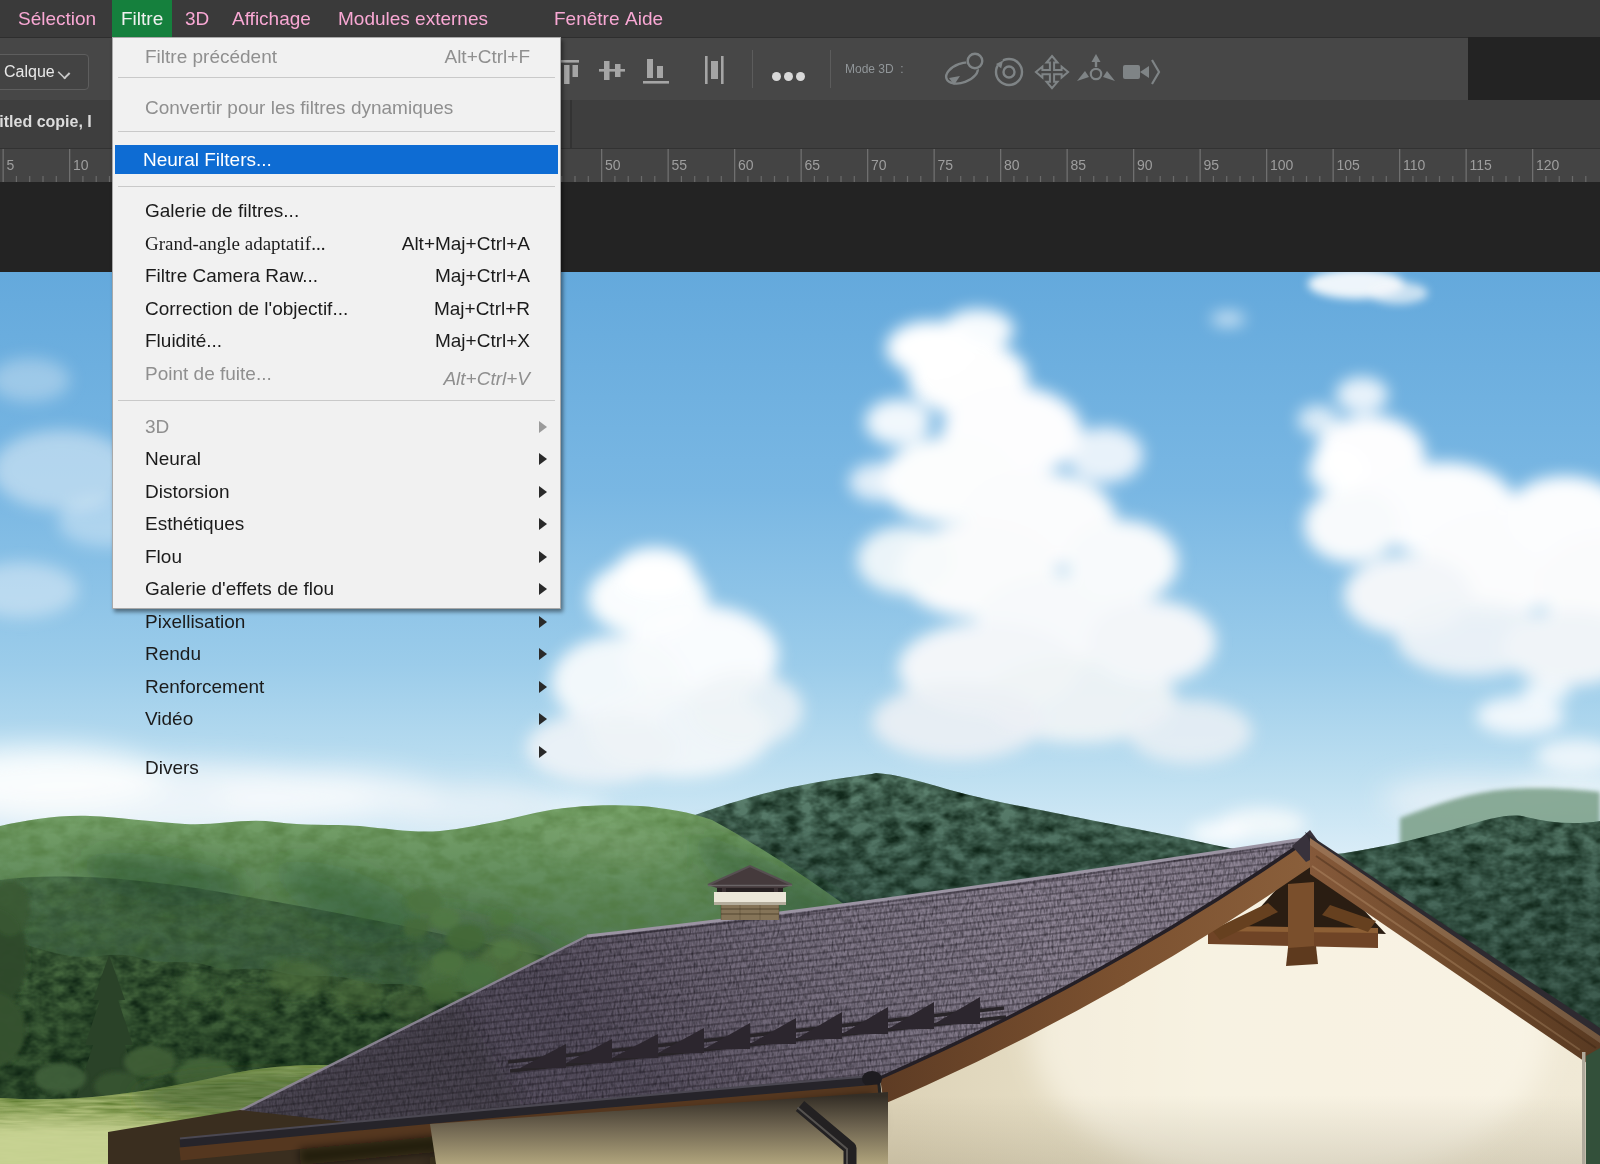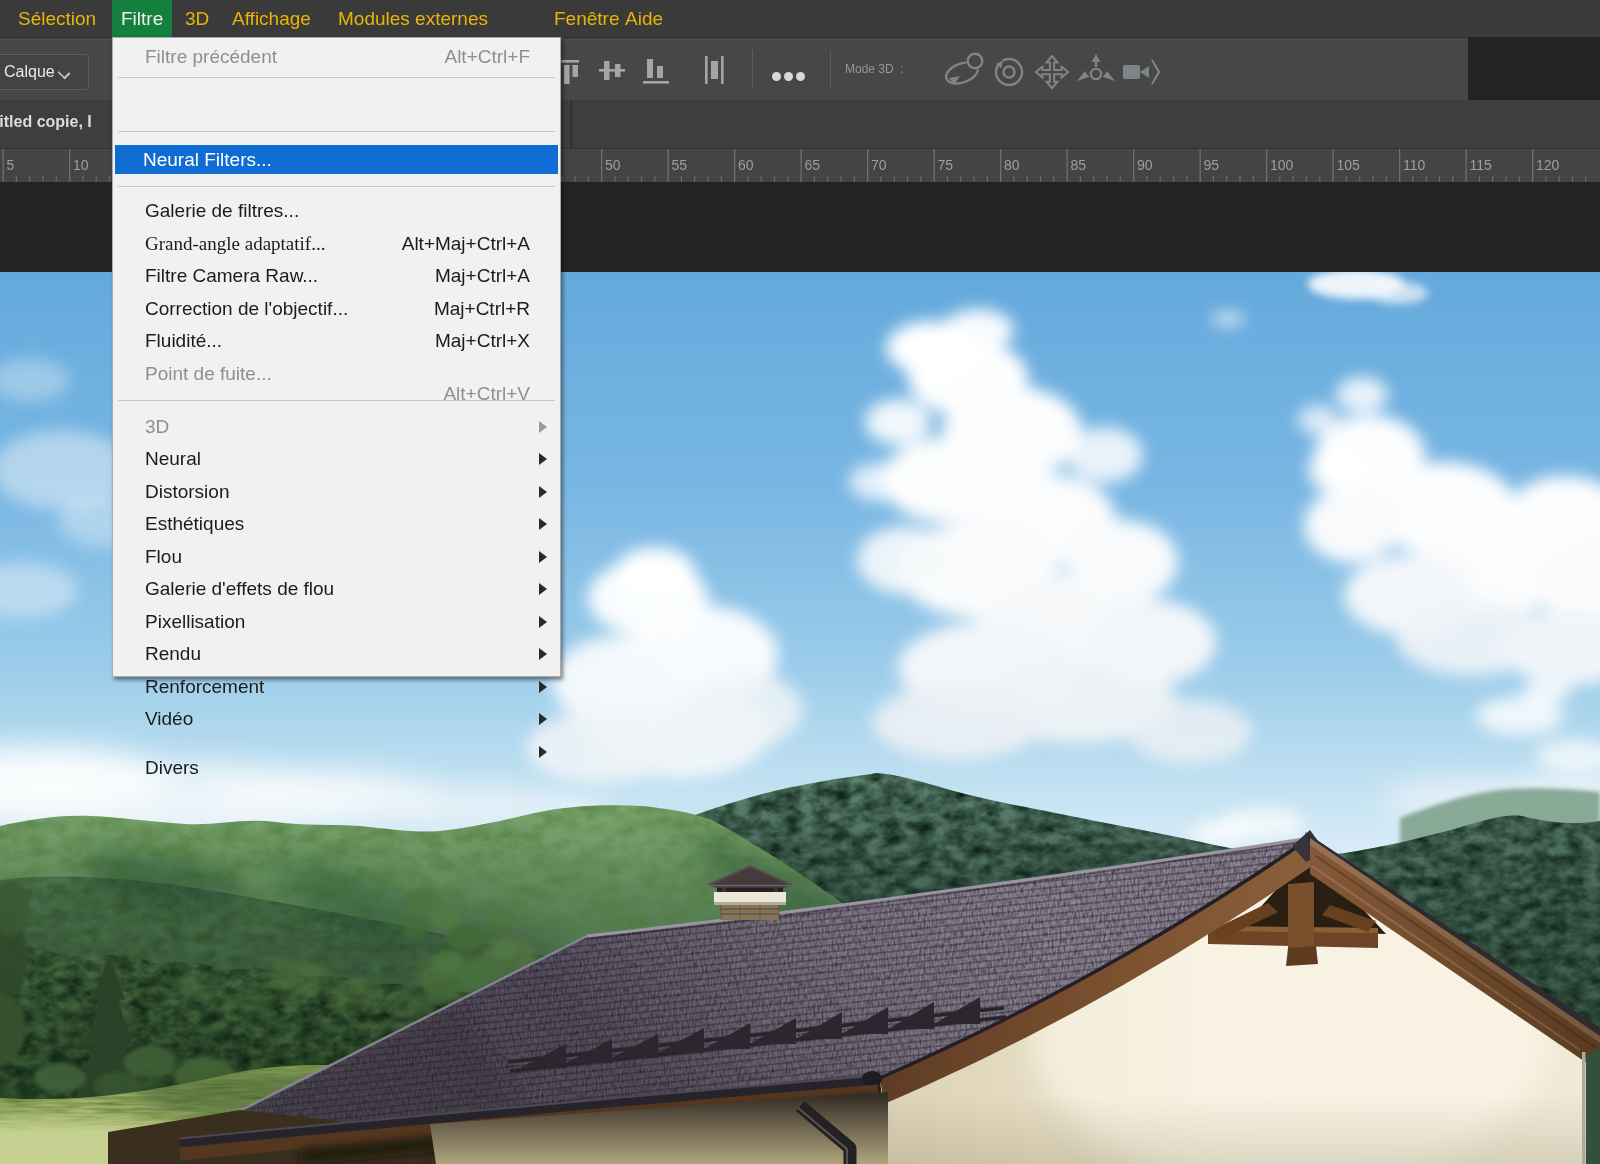--- a/index.html
+++ b/index.html
@@ -4,21 +4,21 @@
 <style>
   * { margin:0; padding:0; box-sizing:border-box; }
   html,body { width:1600px; height:1164px; overflow:hidden; background:#232323;
     font-family:"Liberation Sans", sans-serif; }
   #stage { position:relative; width:1600px; height:1164px; }
   #scene { position:absolute; left:0; top:0; z-index:0; }
 
   
   #menubar { position:absolute; left:0; top:0; width:1600px; height:37px;
     background:#3a3a3a; z-index:5; }
-  .mitem { position:absolute; top:0; height:37px; line-height:37px; color:#eab308;
+  .mitem { position:absolute; top:0; height:37px; line-height:37px; color:#f9a8d4;
     font-size:19px; white-space:nowrap; }
   #mFiltre { background:#15803d; color:#f0f0f0; }
 
   
   #optbar { position:absolute; left:0; top:37px; width:1468px; height:63px;
     background:#474747; border-top:1px solid #2e2e2e; z-index:5; }
   #calquebtn { position:absolute; left:-8px; top:16px; width:97px; height:36px;
     border:1px solid #5e5e5e; border-radius:4px; background:#434343;
     color:#e8e8e8; font-size:16px; line-height:34px; padding-left:11px; }
   #calquechev { position:absolute; left:66px; top:13px; width:10px; height:10px;
@@ -36,21 +36,21 @@
     background:#3e3e3e; z-index:5; }
   #tabtext { position:absolute; left:-6px; top:0; height:48px; line-height:44px;
     color:#dcdcdc; font-size:16px; font-weight:700; white-space:nowrap; }
   #tabedge { position:absolute; left:570px; top:0; width:2px; height:48px; background:#333; }
 
   
   #ruler { position:absolute; left:0; top:148px; width:1600px; height:34px;
     background:#444444; border-top:1px solid #323232; z-index:5; }
 
   
-  #popup { position:absolute; left:112px; top:37px; width:449px; height:640px;
+  #popup { position:absolute; left:112px; top:37px; width:449px; height:572px;
     background:#f1f1f1; border:1px solid #a9a9a9;
     box-shadow:2px 3px 4px rgba(0,0,0,0.45); z-index:10; }
   .pi { position:absolute; left:32px; height:32px; line-height:32px; font-size:19px;
     color:#1b1b1b; white-space:nowrap; }
   .sc { position:absolute; height:32px; line-height:32px; font-size:19px;
     color:#1b1b1b; white-space:nowrap; }
   .dis { color:#8f8f8f; }
   .psep { position:absolute; left:5px; width:437px; height:1px; background:#c9c9c9; }
   .arrow { position:absolute; left:426px; width:0; height:0;
     border-left:8px solid #2a2a2a; border-top:6px solid transparent;
@@ -604,35 +604,36 @@
 <rect x="1558.6" y="27" width="1.2" height="6" fill="#6a6a6a"></rect>
 <rect x="1571.9" y="27" width="1.2" height="6" fill="#6a6a6a"></rect>
 <rect x="1585.2" y="27" width="1.2" height="6" fill="#6a6a6a"></rect>
       </svg>
   </div>
 
   <div id="popup">
     <div class="pi dis" style="top:3px;">Filtre précédent</div>
     <div class="sc dis" style="top:3px; right:30px;">Alt+Ctrl+F</div>
     <div class="psep" style="top:39px;"></div>
+    <div class="pi dis" style="top:54px;">Convertir pour les filtres dynamiques</div>
     <div class="psep" style="top:93px;"></div>
     <div id="hl"></div>
     <div id="hltext">Neural Filters...</div>
     <div class="psep" style="top:148px;"></div>
     <div class="pi" style="top:157px;">Galerie de filtres...</div>
     <div class="pi" style="top:190px;font-family:Liberation Serif, serif;">Grand-angle adaptatif...</div>
     <div class="sc" style="top:190px; right:30px;">Alt+Maj+Ctrl+A</div>
     <div class="pi" style="top:222px;">Filtre Camera Raw...</div>
     <div class="sc" style="top:222px; right:30px;">Maj+Ctrl+A</div>
     <div class="pi" style="top:255px;">Correction de l'objectif...</div>
     <div class="sc" style="top:255px; right:30px;">Maj+Ctrl+R</div>
     <div class="pi" style="top:287px;">Fluidité...</div>
     <div class="sc" style="top:287px; right:30px;">Maj+Ctrl+X</div>
     <div class="pi dis" style="top:320px;">Point de fuite...</div>
-    <div class="sc dis" style="top:340px; right:30px;">Alt+Ctrl+V</div>
+    <div class="sc dis" style="top:325px; right:30px;font-style:italic;">Alt+Ctrl+V</div>
     <div class="psep" style="top:362px;"></div>
     <div class="pi dis" style="top:373px;">3D</div>
       <div class="arrow" style="top:383px; border-left-color:#9b9b9b;"></div>
     <div class="pi" style="top:405px;">Neural</div>
       <div class="arrow" style="top:415px;"></div>
     <div class="pi" style="top:438px;">Distorsion</div>
       <div class="arrow" style="top:448px;"></div>
     <div class="pi" style="top:470px;">Esthétiques</div>
       <div class="arrow" style="top:480px;"></div>
     <div class="pi" style="top:503px;">Flou</div>

